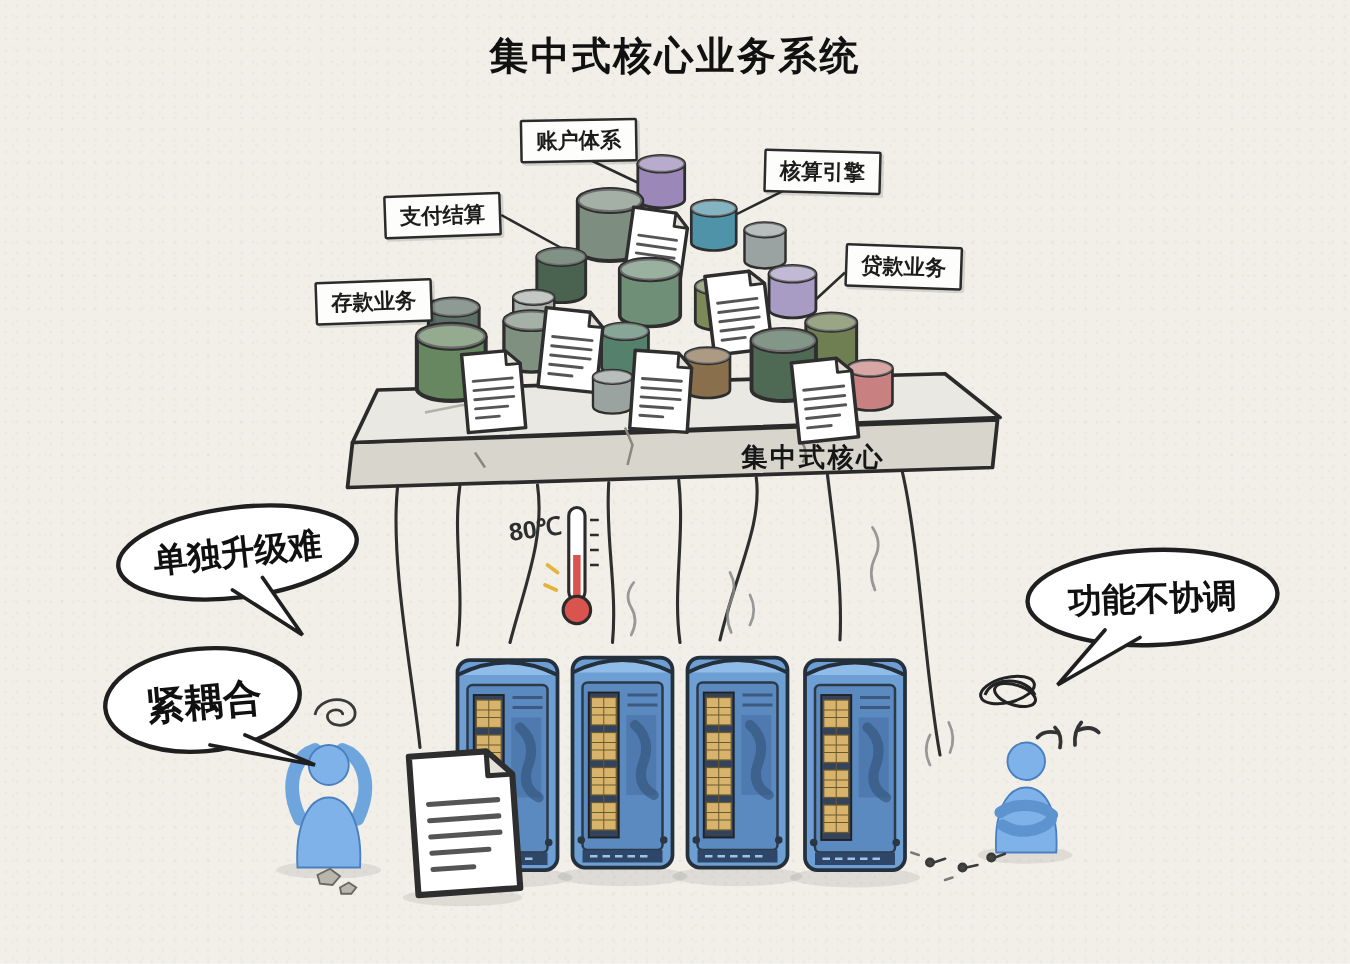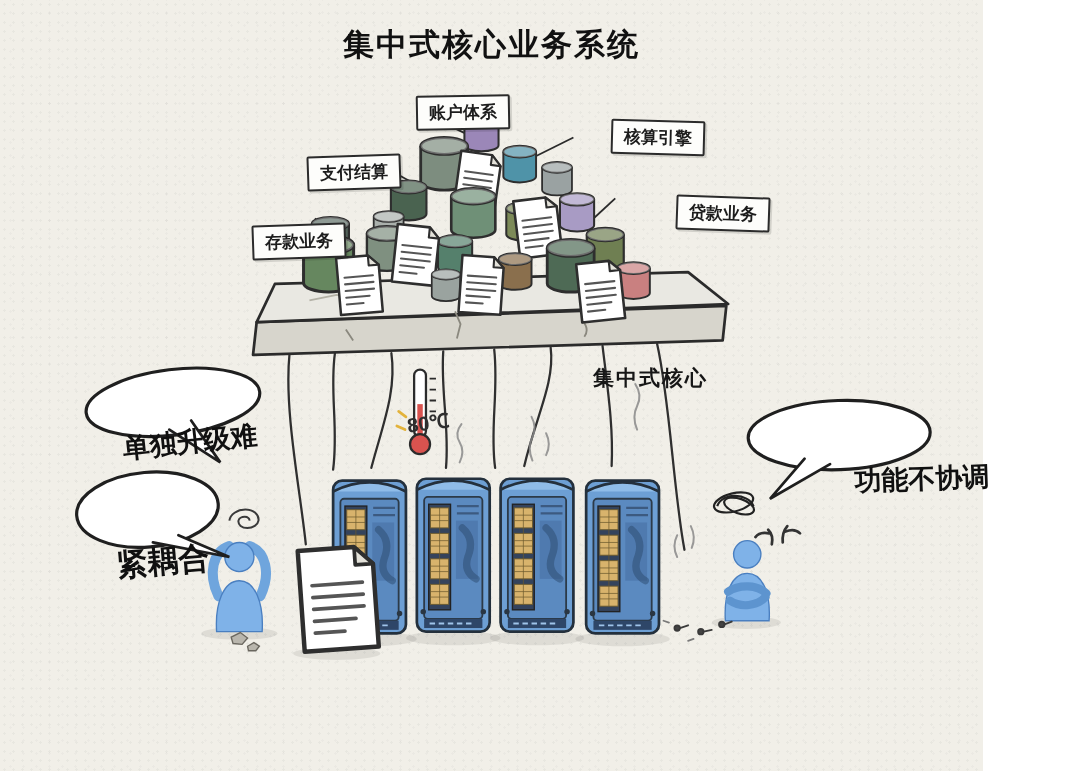--- a/index.html
+++ b/index.html
@@ -1,19 +1,19 @@
 <!DOCTYPE html>
 <html><head>
 <meta charset="utf-8">
 <style>
   * { margin:0; padding:0; box-sizing:border-box; }
   html,body { width:1080px; height:771px; overflow:hidden;
     font-family:"Liberation Sans", sans-serif; }
   .canvas {
-    position:relative; width:983px; height:771px;
+    position:relative; width:1080px; height:771px;
     background-color:#f1efe8;
     background-image:
       radial-gradient(rgba(0,0,0,0.035) 1px, transparent 1.3px),
       radial-gradient(rgba(0,0,0,0.025) 1px, transparent 1.3px);
     background-size: 9px 9px, 13px 13px;
     background-position: 0 0, 4px 6px;
   }
   svg.scene { position:absolute; inset:0; }
   .overlay { position:absolute; color:#141414; }
   .page-title {
@@ -24,21 +24,21 @@
     background:#fdfdfb; border:2.5px solid #2b2b2b; border-radius:2px;
     padding:4px 11px; font-size:17px; font-weight:bold; color:#1c1c1c;
     box-shadow:2px 2px 0 rgba(0,0,0,0.12); white-space:nowrap;
   }
   .lbl-deposit    { left:252px; top:224px; transform:rotate(-2deg); }
   .lbl-payment    { left:307px; top:155px; transform:rotate(-2deg); }
   .lbl-account    { left:416px; top:95px;  transform:rotate(-1deg); }
   .lbl-accounting { left:611px; top:120px; transform:rotate(1.5deg); }
   .lbl-loan       { left:676px; top:196px; transform:rotate(2deg); }
   .platform-label {
-    left:593px; top:364px; font-size:21px; font-weight:bold;
+    left:593px; top:352px; font-size:21px; font-weight:bold;
     letter-spacing:2px; color:#161616;
   }
   .temp-reading {
     left:407px; top:409px; font-size:20px; font-weight:bold;
     color:#2e2e2e; transform:rotate(-8deg);
   }
   .bubble-text { text-align:center; font-weight:bold; color:#101010; }
   .bubble-upgrade  { left:92px;  top:424px; width:196px; font-size:27px; transform:rotate(-6deg); }
   .bubble-coupling { left:84px;  top:541px; width:158px; font-size:31px; transform:rotate(-5deg); }
   .bubble-coord    { left:822px; top:461px; width:200px; font-size:27px; transform:rotate(-2deg); }

